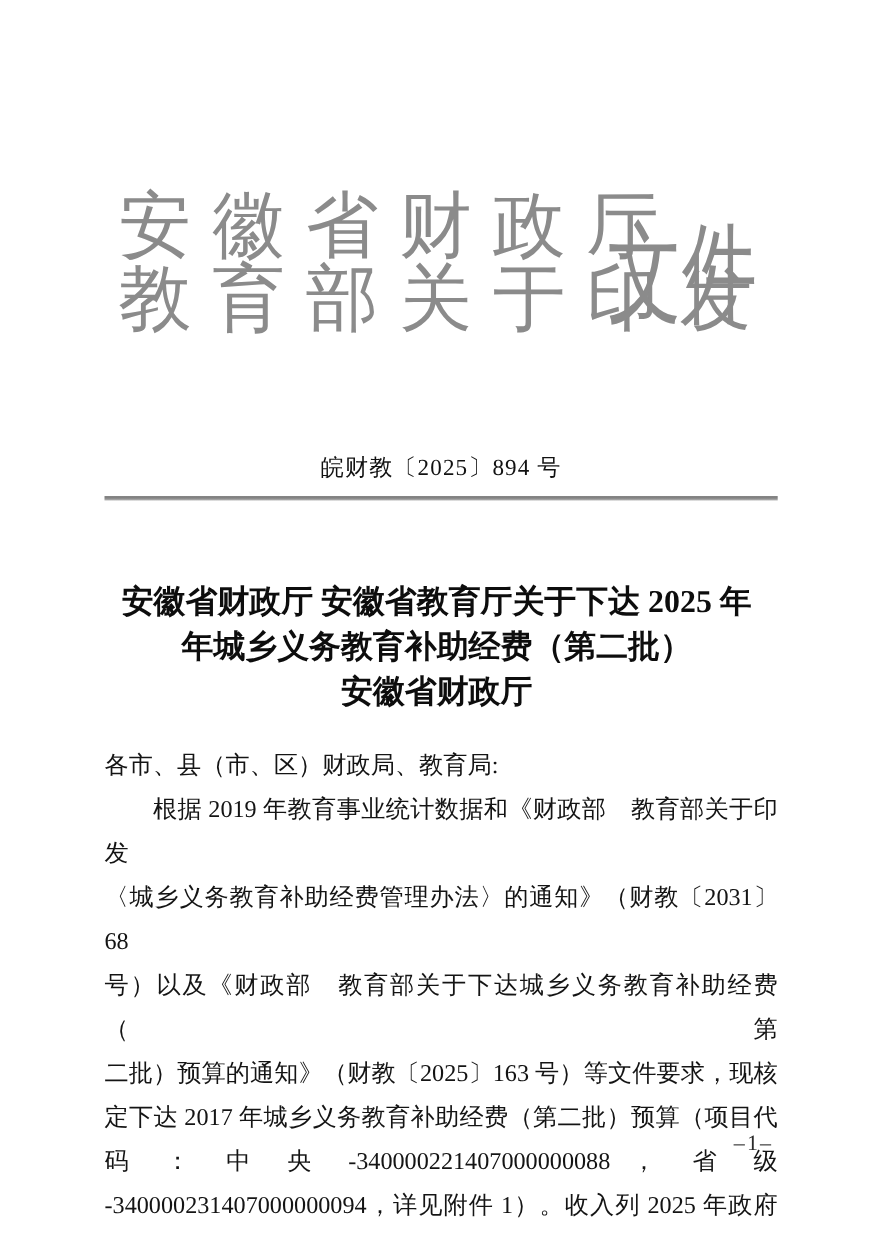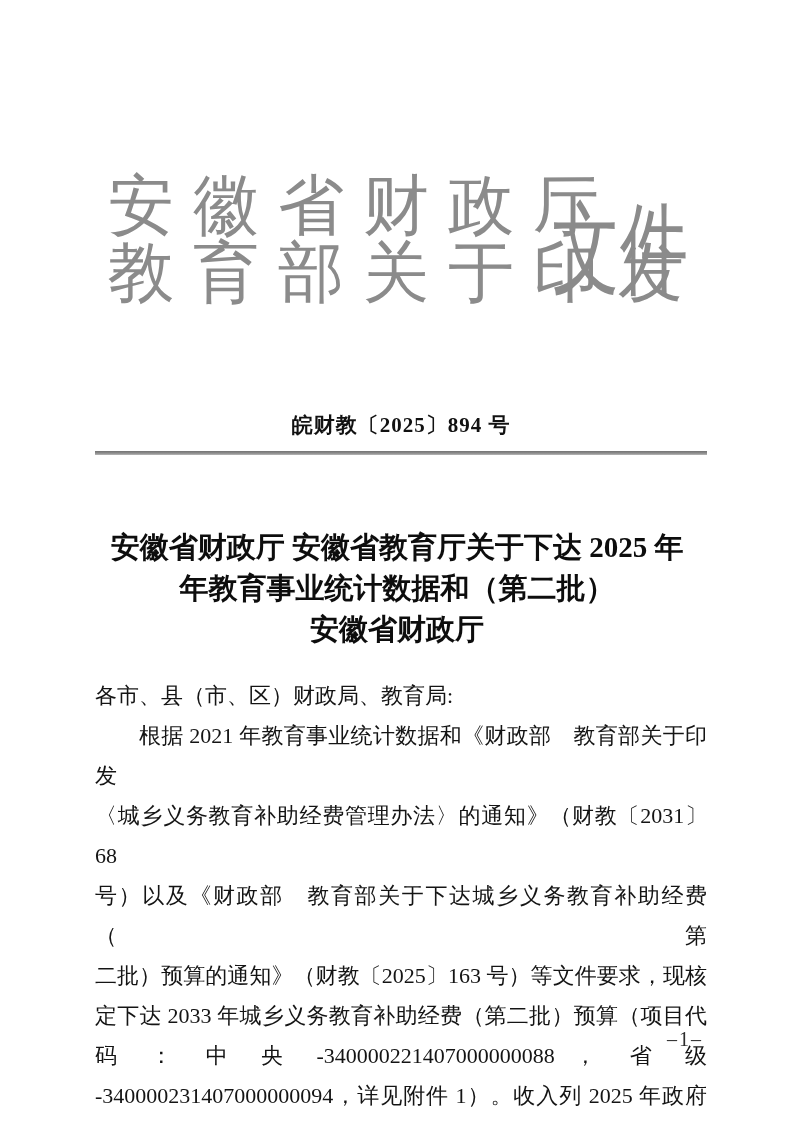--- a/index.html
+++ b/index.html
@@ -49,21 +49,20 @@
   .doc-number {
     position: absolute;
     left: 95px;
     top: 410px;
     width: 612px;
     text-align: center;
     font-size: 21px;
     line-height: 30px;
     letter-spacing: 1px;
     color: #111111;
-    font-weight: bold;
   }
   .rule {
     position: absolute;
     left: 95px;
     top: 451px;
     width: 612px;
     height: 4px;
     background: linear-gradient(to bottom, #737373 0%, #8d8d8d 55%, #b8b8b8 100%);
   }
 
@@ -127,30 +126,30 @@
   </div>
 
   <div class="doc-type">文件</div>
 
   <div class="doc-number">皖财教〔2025〕894 号</div>
 
   <div class="rule"></div>
 
   <div class="title">
     <div>安徽省财政厅 安徽省教育厅关于下达 2025 年</div>
-    <div>年教育事业统计数据和（第二批）</div>
+    <div>年城乡义务教育补助经费（第二批）</div>
     <div>安徽省财政厅</div>
   </div>
 
   <div class="body-text">
     <div class="body-line salutation">各市、县（市、区）财政局、教育局:</div>
-    <div class="body-line indent">根据 2021 年教育事业统计数据和《财政部　教育部关于印发</div>
+    <div class="body-line indent">根据 2019 年教育事业统计数据和《财政部　教育部关于印发</div>
     <div class="body-line">〈城乡义务教育补助经费管理办法〉的通知》（财教〔2031〕68</div>
     <div class="body-line">号）以及《财政部　教育部关于下达城乡义务教育补助经费（第</div>
     <div class="body-line">二批）预算的通知》（财教〔2025〕163 号）等文件要求，现核</div>
-    <div class="body-line">定下达 2033 年城乡义务教育补助经费（第二批）预算（项目代</div>
+    <div class="body-line">定下达 2017 年城乡义务教育补助经费（第二批）预算（项目代</div>
     <div class="body-line">码 ： 中 央 -340000221407000000088 ， 省 级</div>
     <div class="body-line">-340000231407000000094，详见附件 1）。收入列 2025 年政府收</div>
   </div>
 
   <div class="page-number">–1–</div>
 
 </div>
 
 </body></html>

